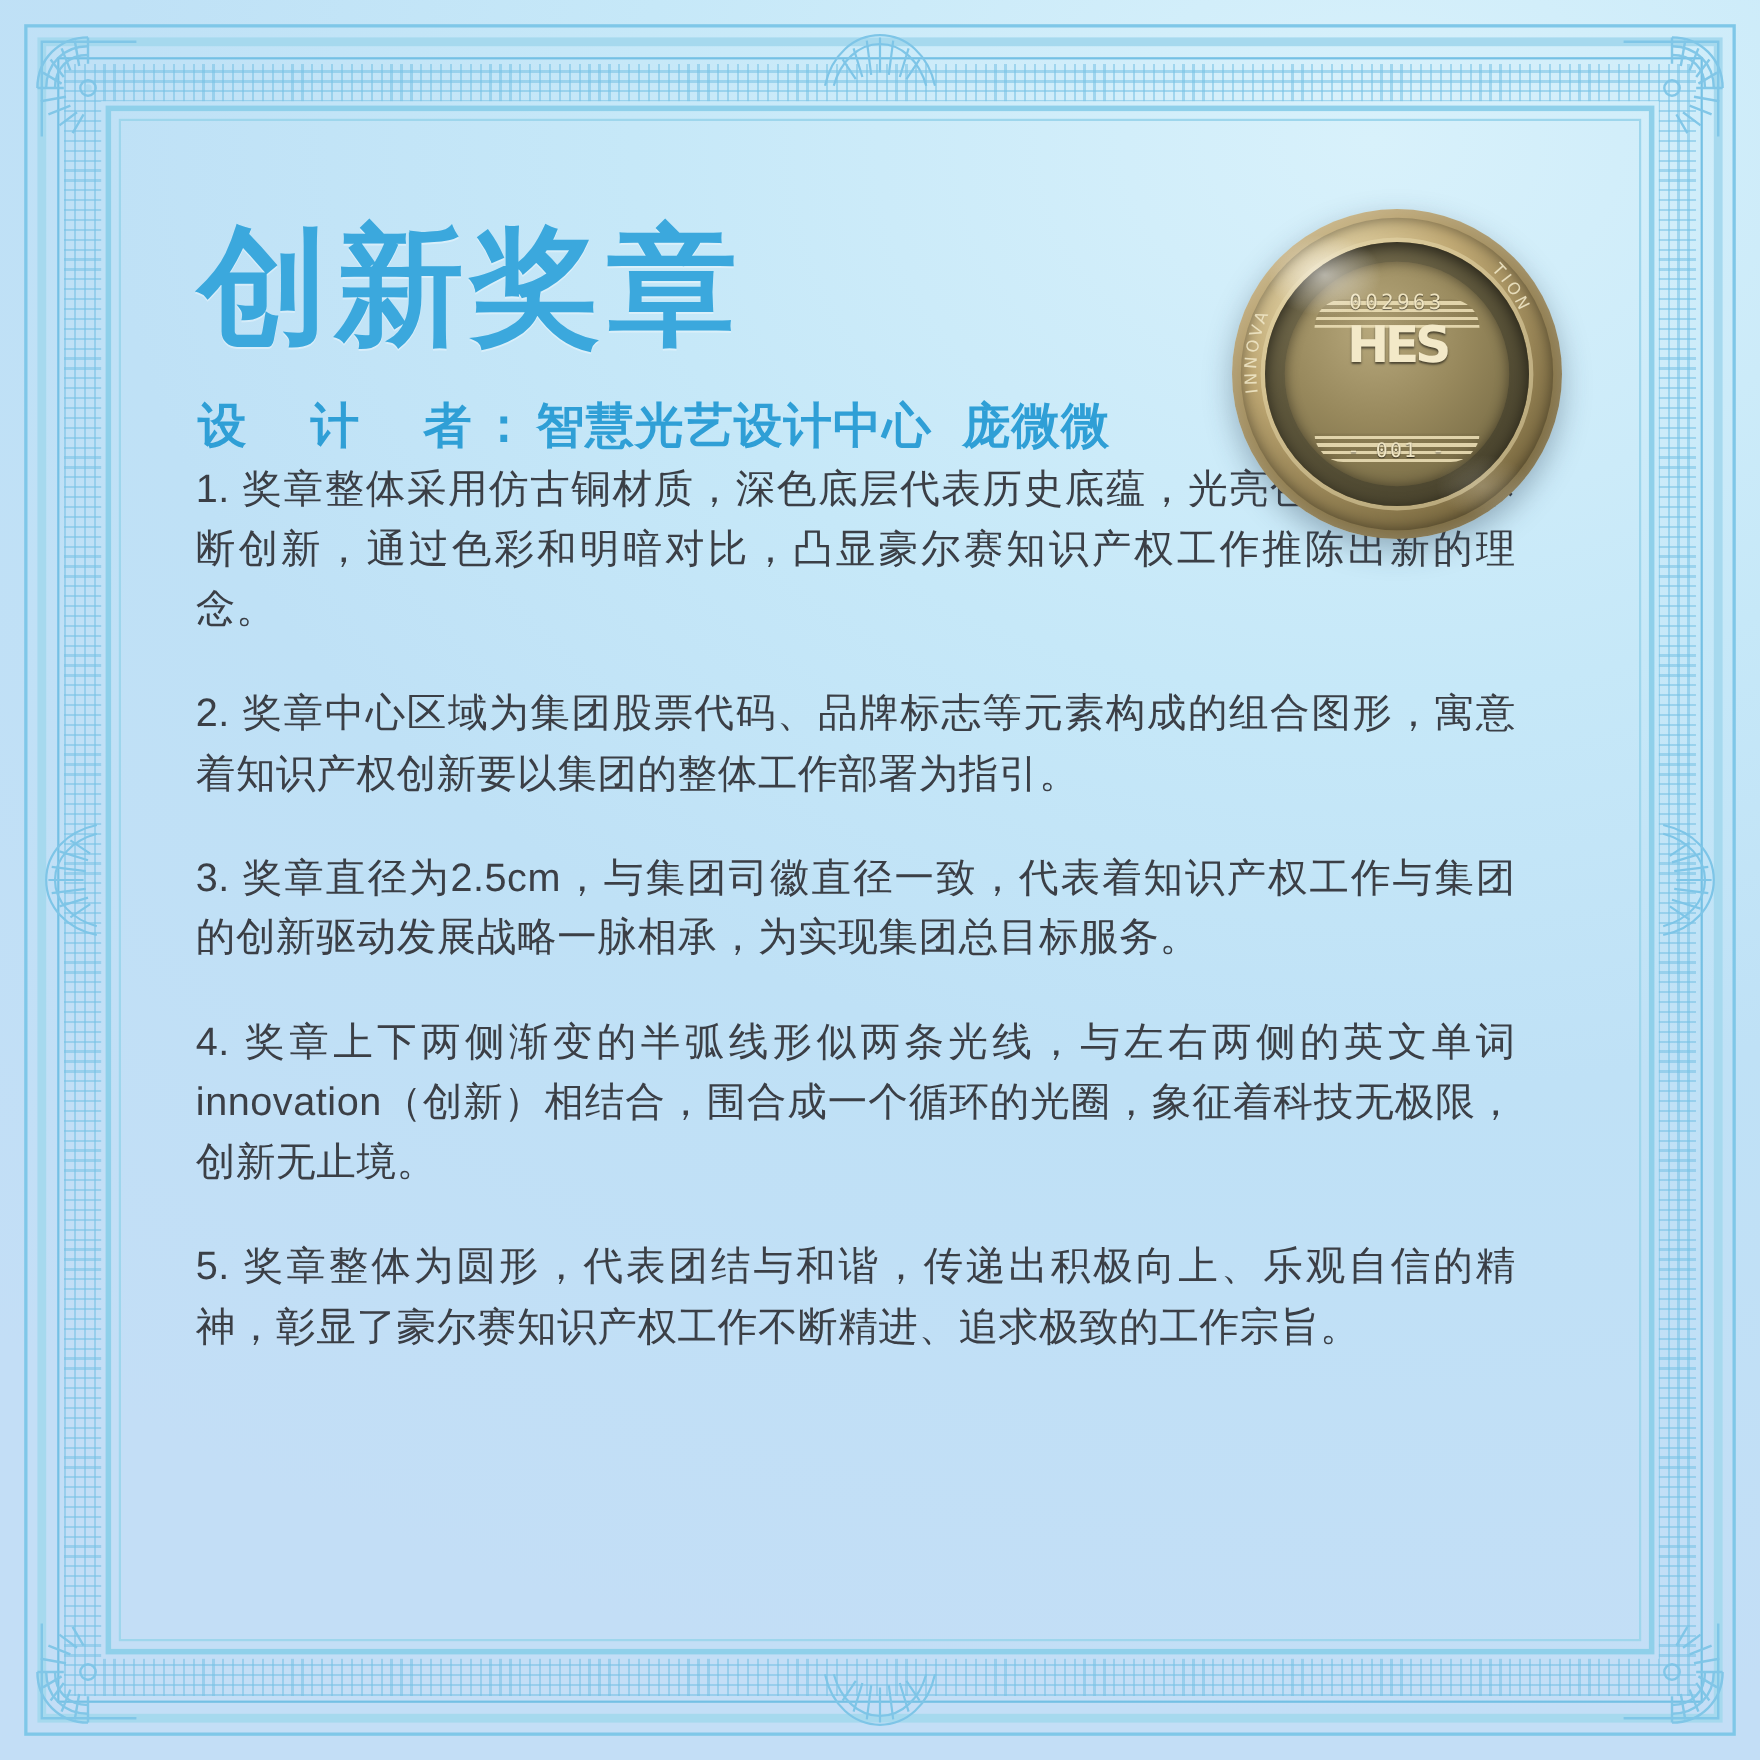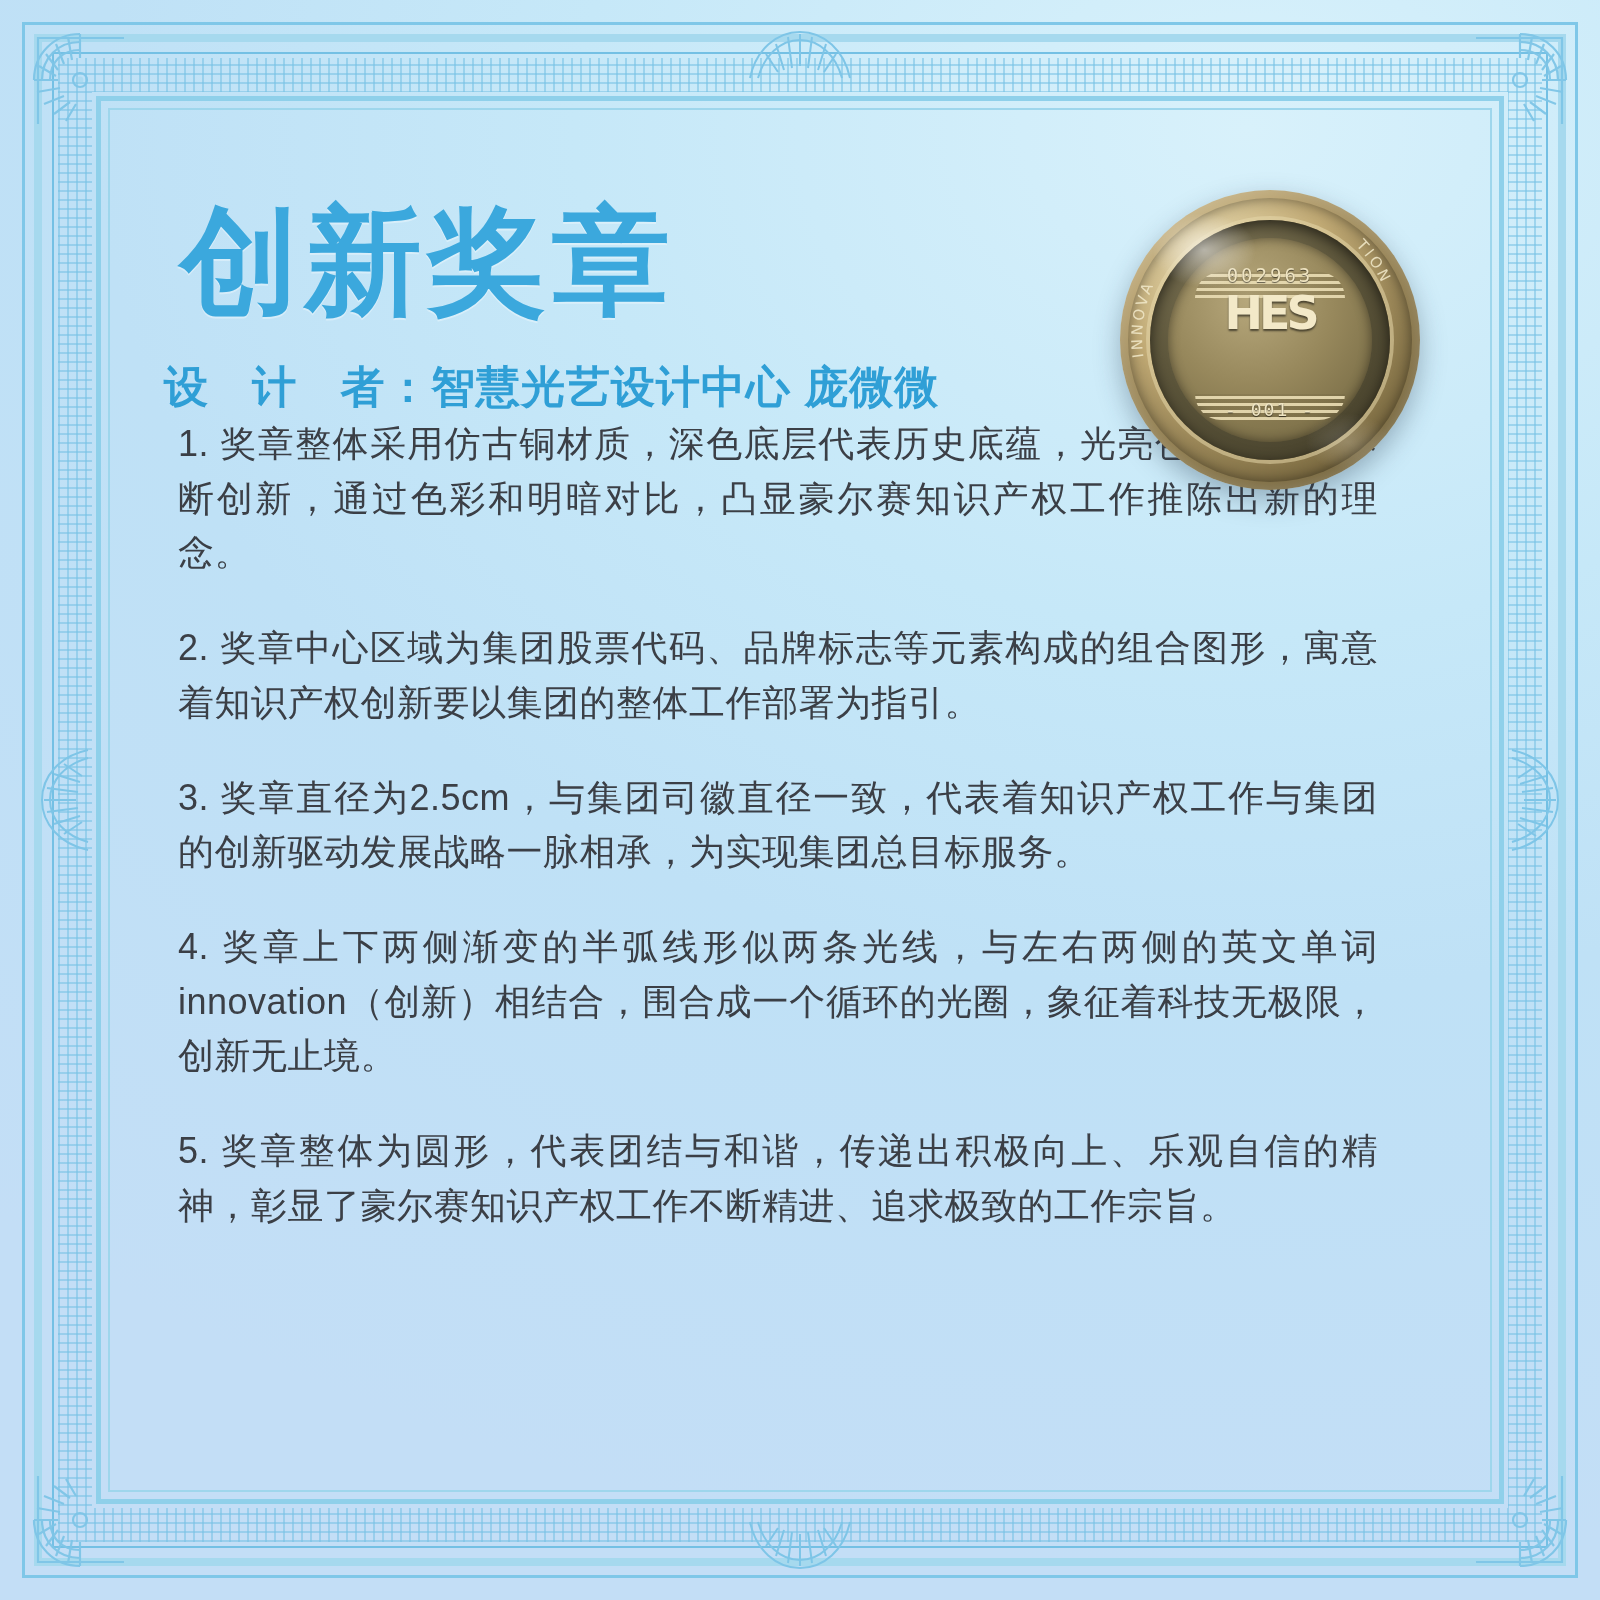--- a/index.html
+++ b/index.html
@@ -117,26 +117,27 @@
     line-height: 1.0;
     font-weight: bold;
     color: #3ba8dd;
     letter-spacing: 6px;
     margin: 52px 0 0 40px;
     text-shadow: 0 2px 0 rgba(255,255,255,.35);
     white-space: nowrap;
   }
 
   .designer {
-    margin: 38px 0 0 24px;
+    margin: 38px 0 0 40px;
     font-size: 44px;
     font-weight: bold;
     color: #2f9fd6;
     letter-spacing: 1px;
     white-space: nowrap;
+    font-family: Liberation Mono, monospace;
   }
   .designer .label { letter-spacing: 16px; }
 
   .section-heading {
     margin: 72px 0 18px 40px;
     font-size: 50px;
     font-weight: bold;
     color: #2f9fd6;
     letter-spacing: 2px;
   }

